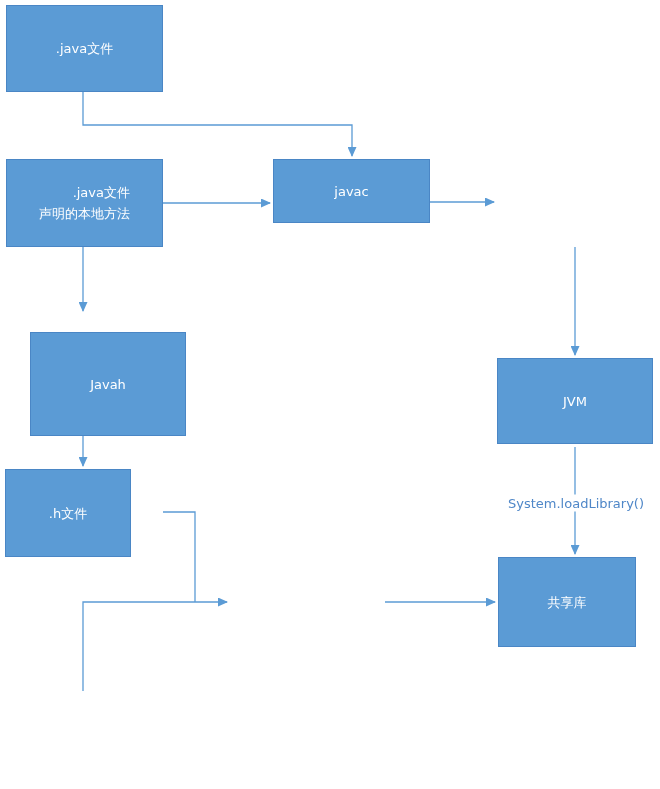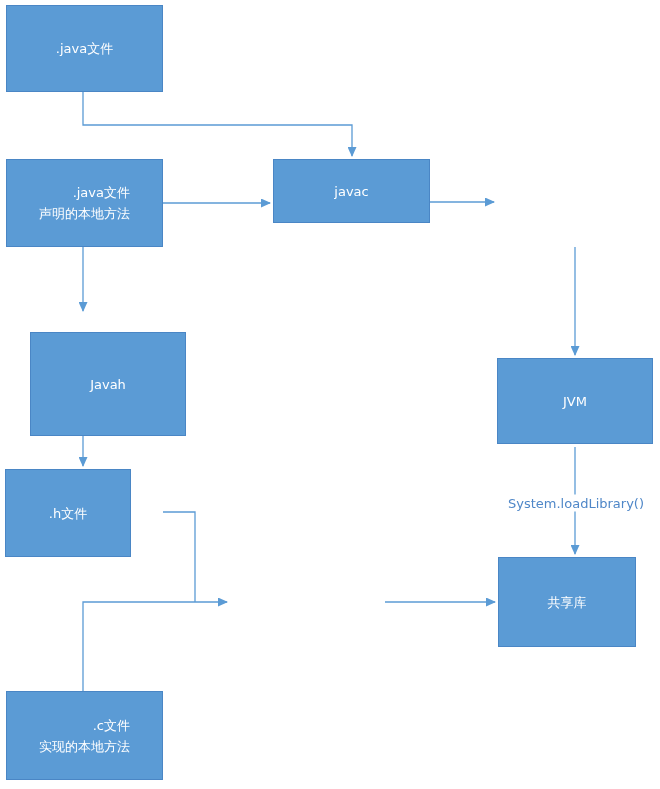--- a/index.html
+++ b/index.html
@@ -100,18 +100,16 @@
 
   <div class="node n-javah">Javah</div>
 
   <div class="node n-jvm">JVM</div>
 
   <div class="node n-h">.h文件</div>
 
 
   <div class="node n-shared">共享库</div>
 
-  <div class="node n-c">.c文件
-实现的本地方法</div>
 
   <span class="edge-label">System.loadLibrary()</span>
 
 </div>
 
 </body></html>

